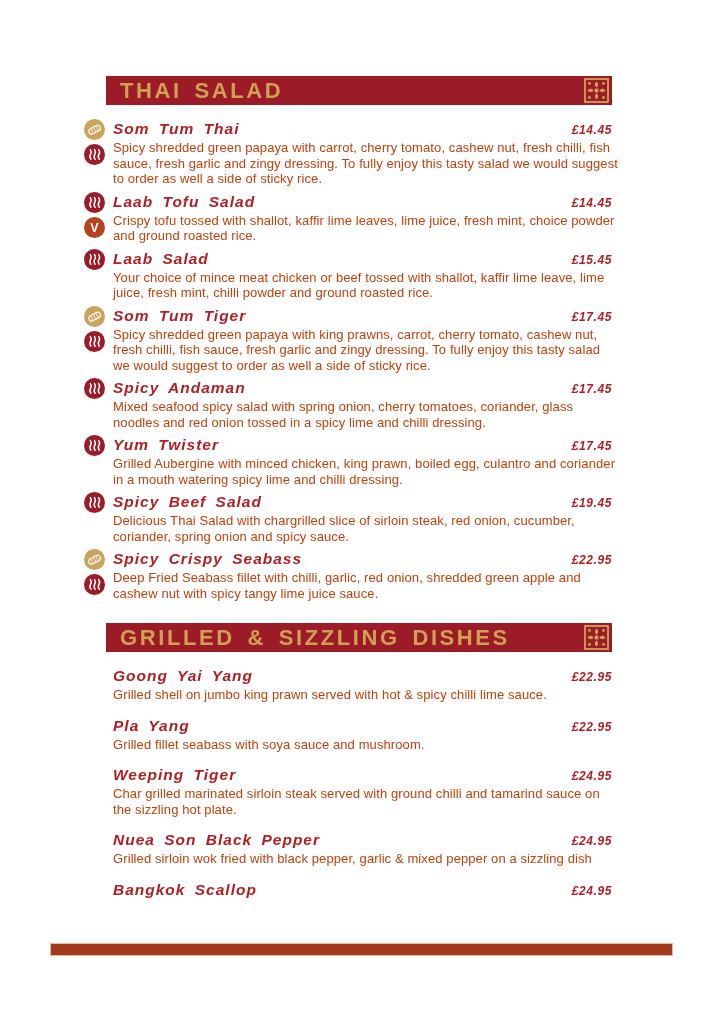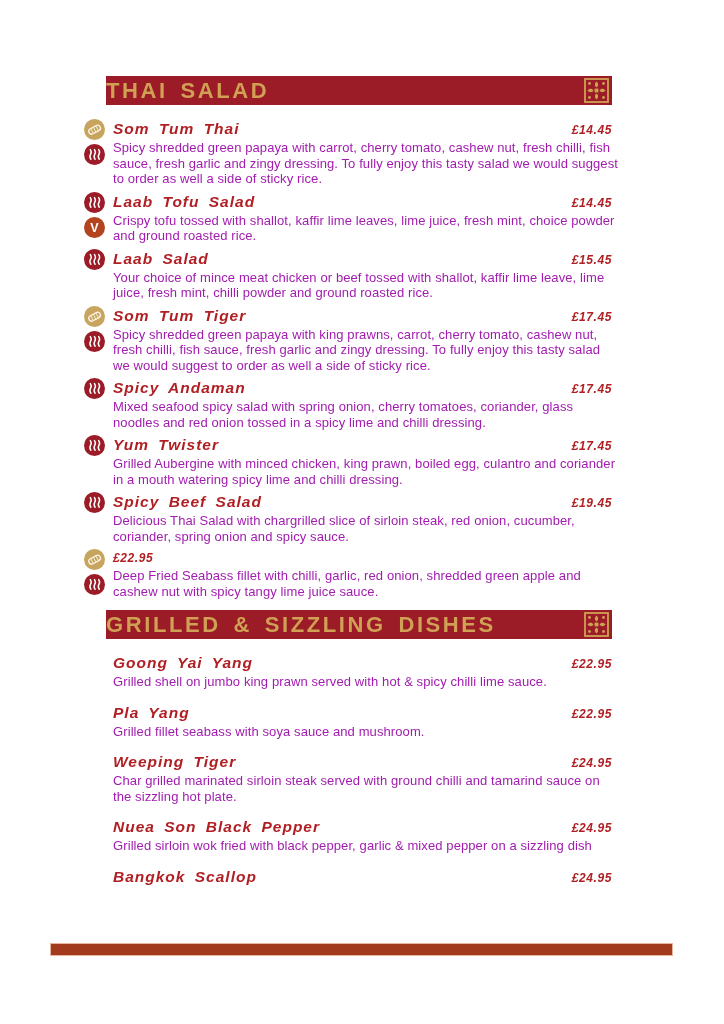--- a/index.html
+++ b/index.html
@@ -19,49 +19,50 @@
     position:relative;
     display:flex;align-items:center;
     margin-bottom:15px;
   }
   .section-title{
     color:#d0a055;
     font-size:22px;
     font-weight:bold;
     letter-spacing:2.6px;
     word-spacing:4px;
+    padding-left:14px;
     line-height:29px;
     white-space:nowrap;
   }
   .ornament{
     position:absolute;right:3px;top:2px;width:25px;height:25px;
   }
   .section-items{margin:0;}
   .menu-item{
     position:relative;
     padding-left:7px;
     margin-bottom:6px;
   }
-  .section-1{margin-top:11px;}
+  .section-1{margin-top:22px;}
   .section-1 .menu-item{margin-bottom:14px;}
   .item-head{
     display:flex;justify-content:space-between;align-items:baseline;
     line-height:17px;
     font-style:italic;
   }
   .item-name{
     color:#b01f23;font-weight:bold;font-size:15.5px;
     letter-spacing:1px;word-spacing:4px;white-space:nowrap;
   }
   .item-price{
     color:#b01f23;font-weight:bold;font-size:12px;letter-spacing:.6px;
     white-space:nowrap;
   }
   .item-desc{
-    color:#a21caf;font-size:13px;line-height:15.5px;margin-top:1px;
+    color:#c2410c;font-size:13px;line-height:15.5px;margin-top:1px;
     margin-right:-8px;letter-spacing:.1px;
   }
   .item-icons{
     position:absolute;left:-22px;top:-1px;width:21px;
     display:flex;flex-direction:column;gap:4px;
   }
   .item-icons svg{display:block;}
   .footer-bar{
     position:absolute;left:50px;top:943px;width:621px;height:11px;
     background:#a23a1d;border:1px solid #eab49d;
@@ -246,20 +247,21 @@
             <svg width="21" height="21" viewBox="0 0 21 21">
               <circle cx="10.5" cy="10.5" r="10.5" fill="#9b1b26"></circle>
               <g stroke="#ffffff" stroke-width="1.5" fill="none" stroke-linecap="round">
                 <path d="M6.3 5.6 q1.7 2.4 .2 4.8 q-1.4 2.4 .4 4.8"></path>
                 <path d="M10.5 5.6 q1.7 2.4 .2 4.8 q-1.4 2.4 .4 4.8"></path>
                 <path d="M14.7 5.6 q1.7 2.4 .2 4.8 q-1.4 2.4 .4 4.8"></path>
               </g>
             </svg>
           </div>
     <div class="item-head">
+      <span class="item-name">Spicy Crispy Seabass</span>
       <span class="item-price">£22.95</span>
     </div>
     <div class="item-desc">Deep Fried Seabass fillet with chilli, garlic, red onion, shredded green apple and cashew nut with spicy tangy lime juice sauce.</div>
   </div>
 </div>
   </div>
 
   <div class="section section-1">
     <div class="section-bar">
       <span class="section-title">GRILLED &amp; SIZZLING DISHES</span>

